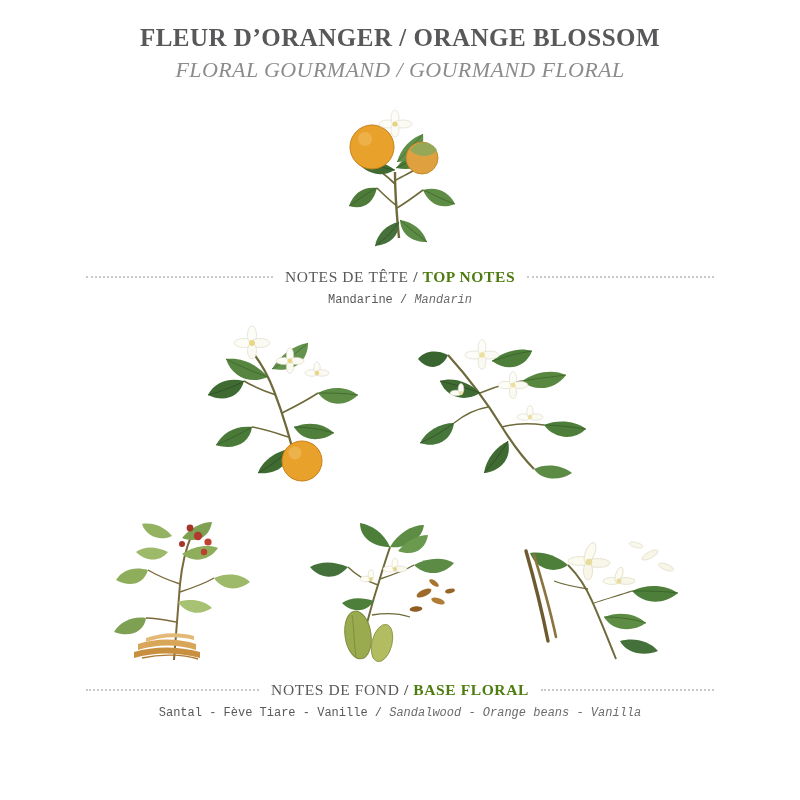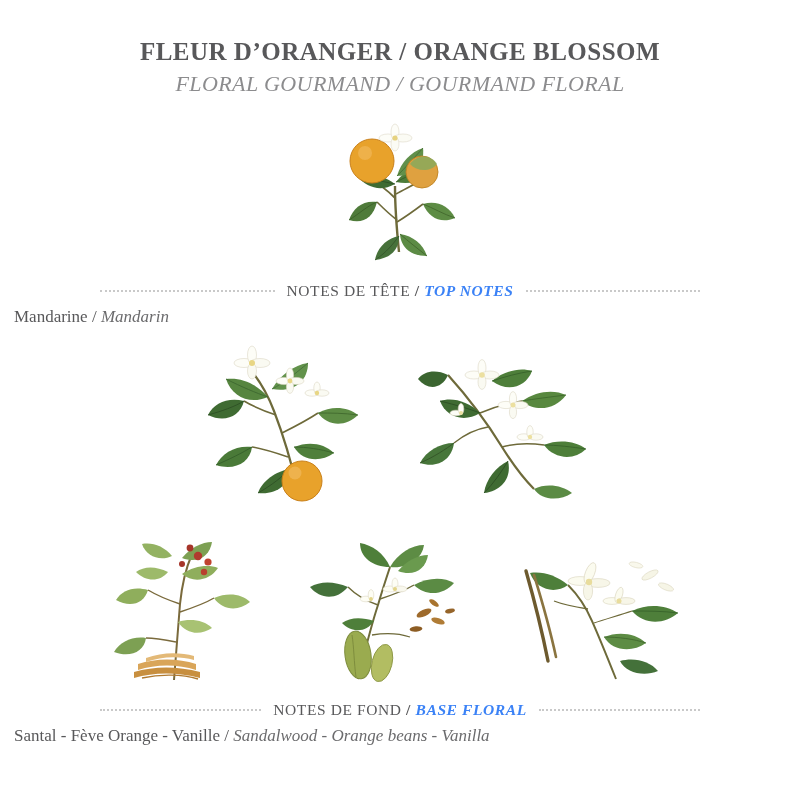--- a/index.html
+++ b/index.html
@@ -12,21 +12,21 @@
     height: 800px;
     font-family: "Liberation Sans", sans-serif;
     color: #4a4a4a;
     overflow: hidden;
   }
   .page {
     position: relative;
     width: 800px;
     height: 664px;
     box-sizing: border-box;
-    padding: 14px;
+    padding: 0;
   }
 
   
   .header {
     text-align: center;
     padding-top: 24px;
   }
   .title-main {
     font-family: "Liberation Serif", serif;
     font-weight: bold;
@@ -66,27 +66,27 @@
     color: #58585a;
   }
   .section-label .fr {
     font-weight: normal;
   }
   .section-label .sep {
     font-weight: bold;
     color: #58585a;
   }
   .section-label .en {
-    font-style: italic;
     font-weight: bold;
-    color: #3b82f6;
+    color: #4d7c0f;
   }
   .section-notes {
-    font-family: Liberation Serif, serif;
-    font-size: 17px;
+    text-align: center;
+    font-family: Liberation Mono, monospace;
+    font-size: 12px;
     color: #58585a;
     margin-top: 7px;
   }
   .section-notes .en {
     font-style: italic;
     color: #6b6b6d;
   }
 
   
   .art-row {
@@ -403,18 +403,18 @@
   <div class="section-head">
     <span class="dots"></span>
     <span class="section-label">
       <span class="fr">NOTES DE FOND</span>
       <span class="sep">/</span>
       <span class="en">BASE FLORAL</span>
     </span>
     <span class="dots"></span>
   </div>
   <div class="section-notes">
-    <span>Santal - Fève Orange - Vanille</span>
+    <span>Santal - Fève Tiare - Vanille</span>
     <span>/</span>
     <span class="en">Sandalwood - Orange beans - Vanilla</span>
   </div>
 
 </div>
 
 </body></html>

